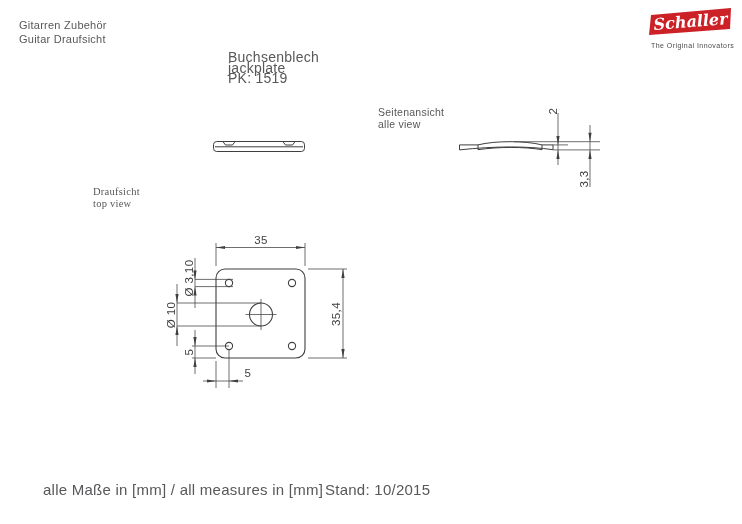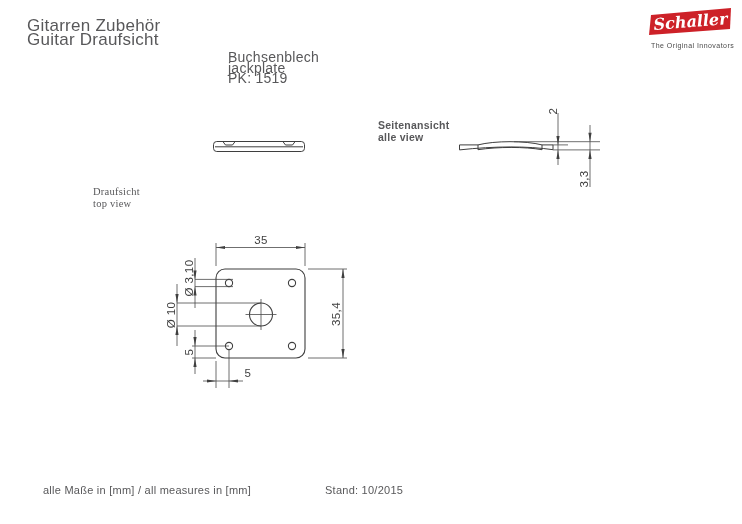--- a/index.html
+++ b/index.html
@@ -1,51 +1,51 @@
 <!DOCTYPE html>
 <html><head>
 <meta charset="utf-8">
 <style>
   html,body{margin:0;padding:0;background:#ffffff;}
   .page{position:relative;width:742px;height:524px;background:#ffffff;overflow:hidden;
         font-family:"Liberation Sans",sans-serif;color:#58585a;}
   .txt{position:absolute;font-size:10.5px;line-height:12px;letter-spacing:.25px;color:#58585a;}
   .txt div{white-space:nowrap;}
   .part-info{line-height:10.5px;font-size:14px;}
-  .footer{font-size:11px;text-align:center;}
+  .footer{font-size:15px;text-align:center;}
   svg{position:absolute;overflow:visible;}
   .ln-thin{stroke:#4a4a4a;stroke-width:0.8;fill:none;}
   .ar{fill:#3f3f3f;stroke:none;}
   .dtx{font-family:"Liberation Sans",sans-serif;font-size:11.5px;fill:#3f3f3f;letter-spacing:.4px;}
   .brand-txt{font-family:"DejaVu Serif",serif;font-style:italic;font-weight:bold;font-size:16px;fill:#ffffff;}
   .tagline{position:absolute;font-size:7px;letter-spacing:.45px;color:#4a4a4a;white-space:nowrap;}
 </style>
 </head>
 <body>
 
 <div class="page">
 
-  <div class="txt" style="left:27px;top:19px;font-size:17px;line-height:13.5px;">
+  <div class="txt" style="left:19px;top:19px;font-size:11px;line-height:13.5px;">
     <div>Gitarren Zubehör</div>
     <div>Guitar Draufsicht</div>
   </div>
 
   <div class="txt part-info" style="left:228px;top:52px;">
     <div>Buchsenblech</div>
     <div>jackplate</div>
     <div>PK: 1519</div>
   </div>
 
   <svg style="left:645px;top:6px;" width="97" height="40" viewBox="0 0 97 40">
     <polygon points="6,9 86,2 85,23 4,29" fill="#cd2128"></polygon>
     <text class="brand-txt" text-anchor="middle" transform="translate(46,21) rotate(-4.5)">Schaller</text>
   </svg>
   <div class="tagline" style="left:651px;top:42px;">The Original Innovators</div>
 
-  <div class="txt" style="left:378px;top:119px;font-weight:bold;">
+  <div class="txt" style="left:378px;top:106px;">
     <div>Seitenansicht</div>
     <div>alle view</div>
   </div>
   <div class="txt" style="left:93px;top:186px;font-family:Liberation Serif, serif;">
     <div>Draufsicht</div>
     <div>top view</div>
   </div>
 
   <svg style="left:205px;top:133px;" width="112" height="26" viewBox="0 0 112 26">
     <g fill="none" stroke-width="1" stroke="#3f3f3f">

